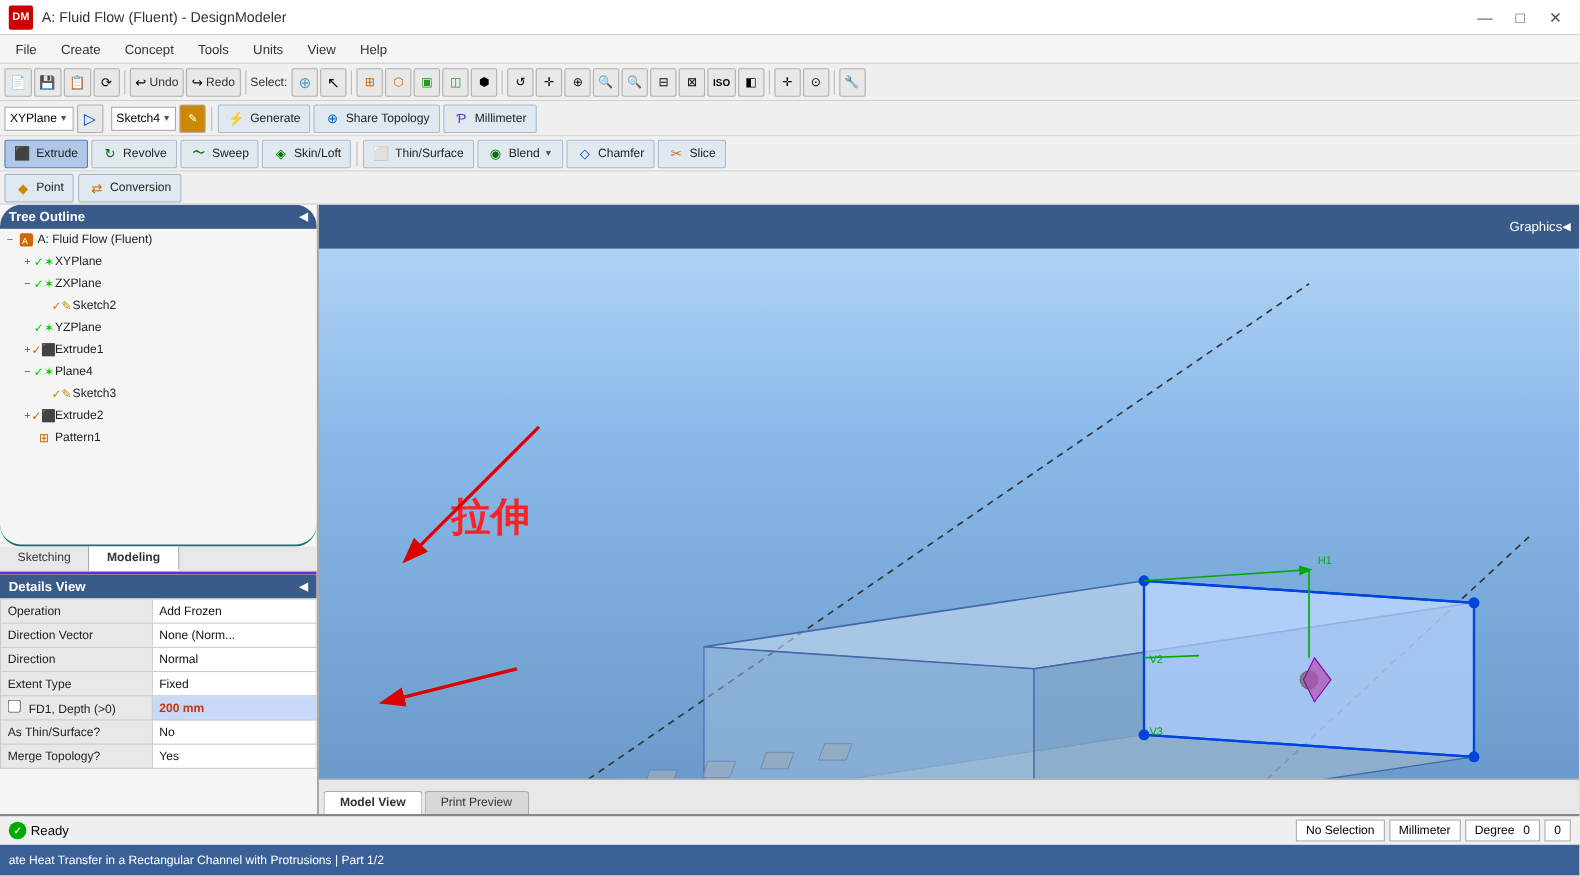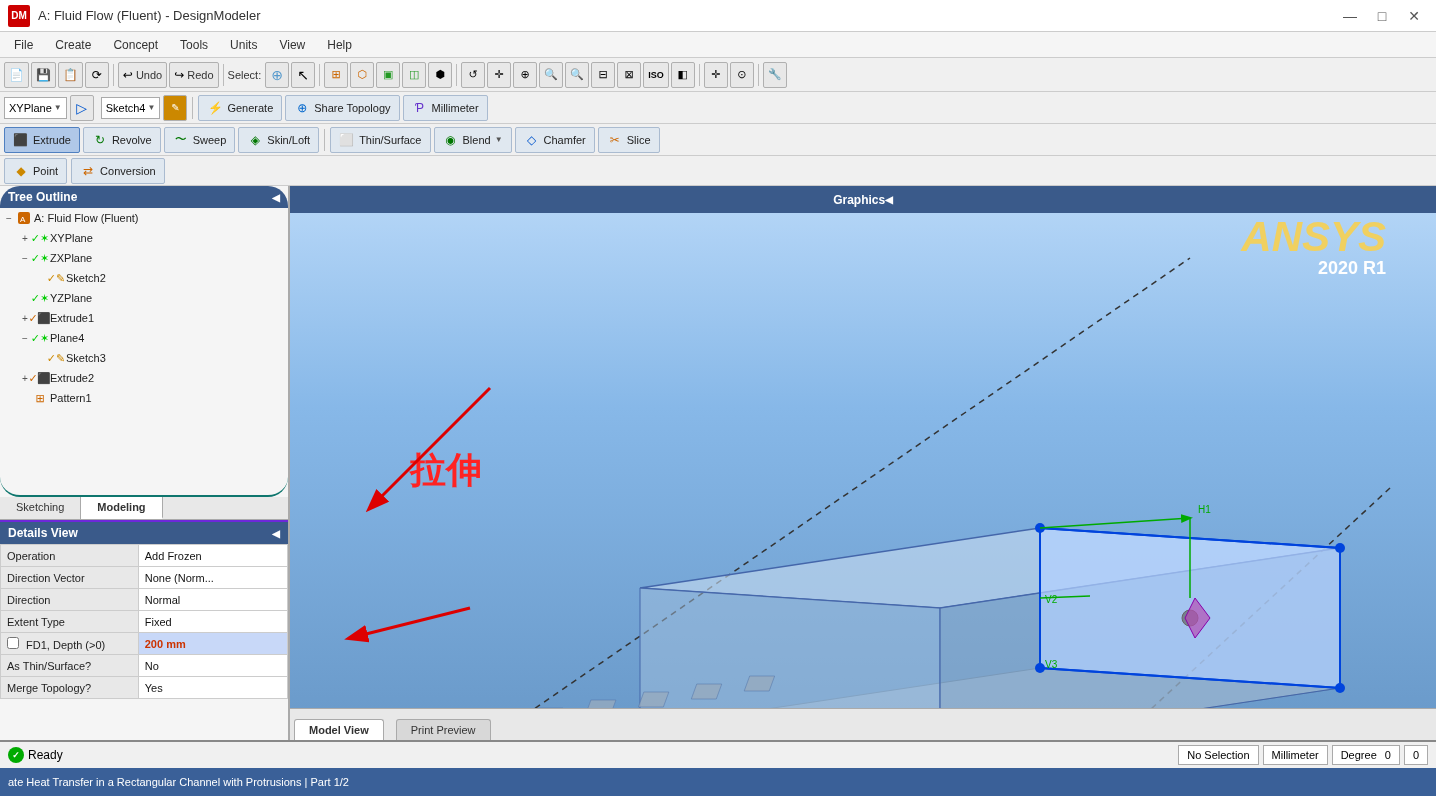--- a/index.html
+++ b/index.html
@@ -228,25 +228,25 @@
       flex: 1;
       background: linear-gradient(180deg, #b8d8f8 0%, #87b8e8 40%, #6898c8 100%);
       position: relative;
       overflow: hidden;
     }
     .graphics-header {
       background: #3a5a8a;
       color: white;
       padding: 3px 8px;
       font-size: 12px;
-      font-weight: bold;
-      display: flex;
-      justify-content: center;
-      align-items: center;
-      height: 27px;
+      font-weight: normal;
+      display: flex;
+      justify-content: flex-end;
+      align-items: center;
+      height: 40px;
     }
 
     
     #ansys-logo {
       position: absolute;
       top: 30px;
       right: 50px;
       text-align: right;
     }
     #ansys-logo .ansys-text {
@@ -656,24 +656,20 @@
           </table>
       </div>
     </div>
 
     <div id="graphics-area">
       <div class="graphics-header">
         <span>Graphics</span>
         <span class="panel-pin">◀</span>
       </div>
 
-      <div id="ansys-logo">
-        <div class="ansys-text">ANSYS</div>
-        <div class="ansys-version">2020 R1</div>
-      </div>
 
       <div id="chinese-text">拉伸</div>
 
       <svg id="model-svg" style="position:absolute; top:22px; left:0; width:100%; height:calc(100% - 22px);">
 
         <line x1="100" y1="600" x2="900" y2="50" stroke="#333" stroke-width="1.5" stroke-dasharray="6,5"></line>
         <line x1="700" y1="650" x2="1100" y2="280" stroke="#333" stroke-width="1.5" stroke-dasharray="6,5"></line>
 
         <polygon points="350,520 750,460 1050,480 650,540" fill="rgba(180,200,220,0.5)" stroke="#6688aa" stroke-width="1"></polygon>
 
@@ -751,21 +747,21 @@
             <path d="M0,0 L0,6 L8,3 z" fill="#00aa00"></path>
           </marker>
         </defs>
 
         <line x1="200" y1="180" x2="80" y2="300" stroke="#dd0000" stroke-width="3" marker-end="url(#arrowRed)"></line>
 
         <line x1="180" y1="400" x2="60" y2="430" stroke="#dd0000" stroke-width="3" marker-end="url(#arrowRed)"></line>
 
       </svg>
 
-      <div id="bottom-tabs" style="position:absolute; bottom:0; left:0; width:100%; height:32px; background:#e8e8e8; border-top:1px solid #aaa; display:flex; align-items:flex-end; padding:0 4px; gap:12px;">
+      <div id="bottom-tabs" style="position:absolute; bottom:0; left:0; width:100%; height:32px; background:#e8e8e8; border-top:1px solid #aaa; display:flex; align-items:flex-end; padding:0 4px; gap:2px;">
         <div class="bottom-tab active">Model View</div>
         <div class="bottom-tab">Print Preview</div>
       </div>
     </div>
   </div>
 
   <div id="statusbar">
     <div class="status-left">
       <div class="status-ready">
         <div class="status-circle">

